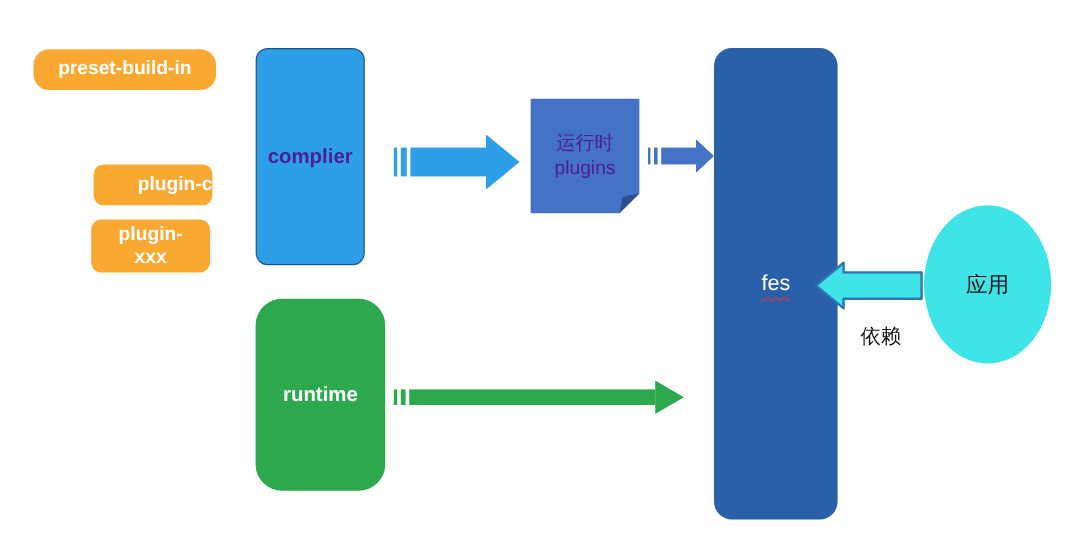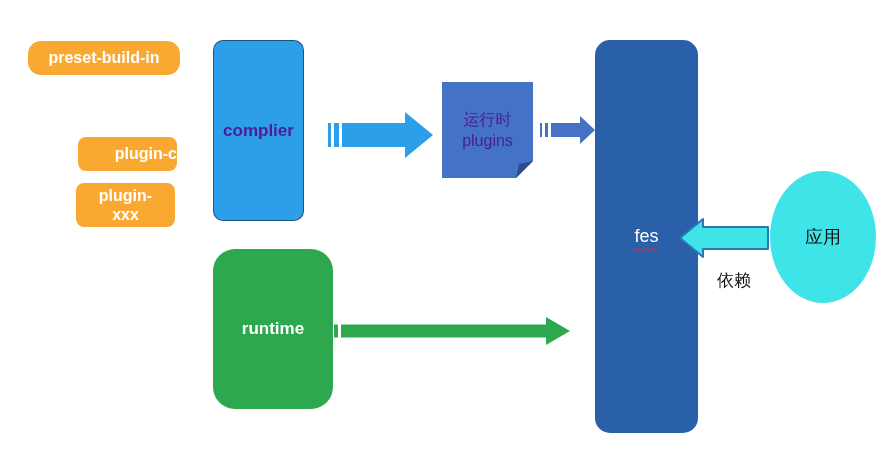--- a/index.html
+++ b/index.html
@@ -42,21 +42,21 @@
   #complier {
     left: 213px; top: 40px; width: 91px; height: 181px;
     background: #2D9FE8;
     border: 1px solid rgba(15, 45, 75, 0.65);
     border-radius: 10px;
     color: #4c1d95; font-weight: bold; font-size: 17px;
   }
 
   
   #runtime {
-    left: 213px; top: 249px; width: 120px; height: 160px;
+    left: 213px; top: 249px; width: 108px; height: 160px;
     background: #2EA84E;
     border-radius: 22px;
     color: #ffffff; font-weight: bold; font-size: 17px;
   }
 
   
   #fes {
     left: 595px; top: 40px; width: 103px; height: 393px;
     background: #2A5FA9;
     border-radius: 15px;

